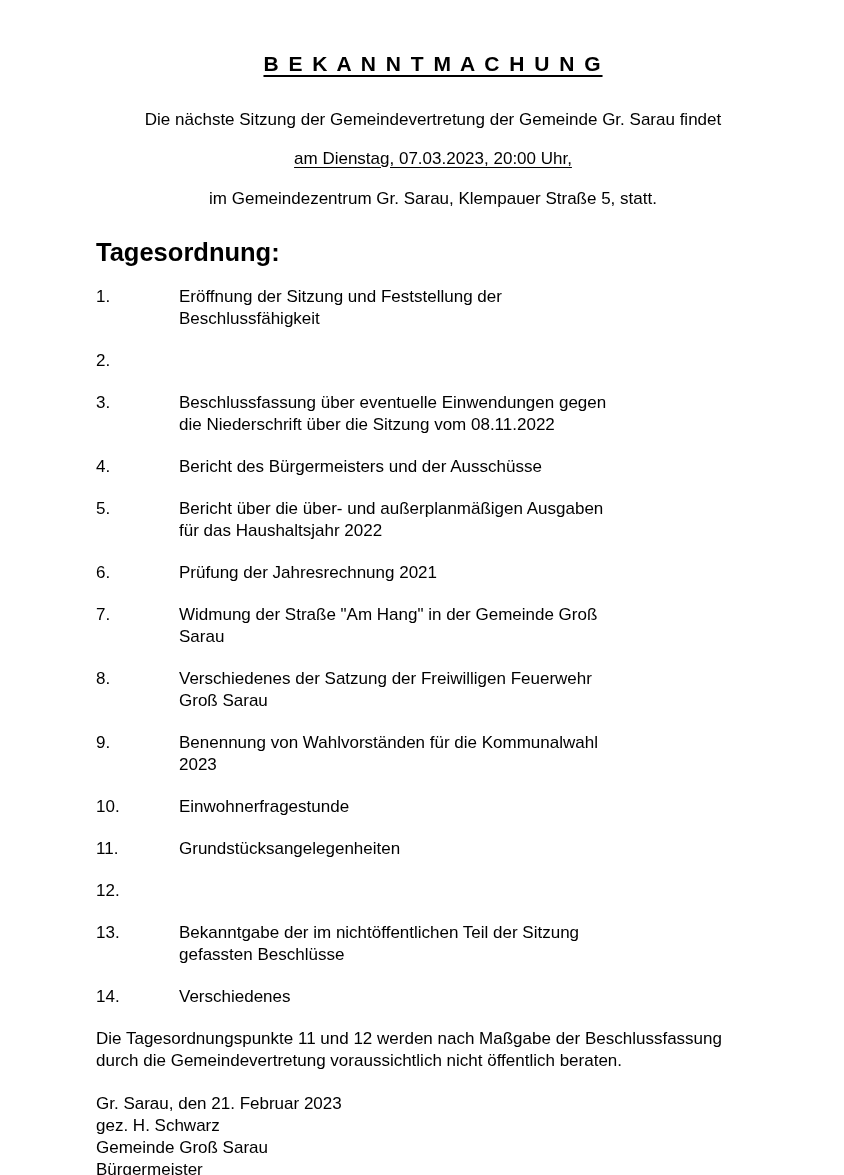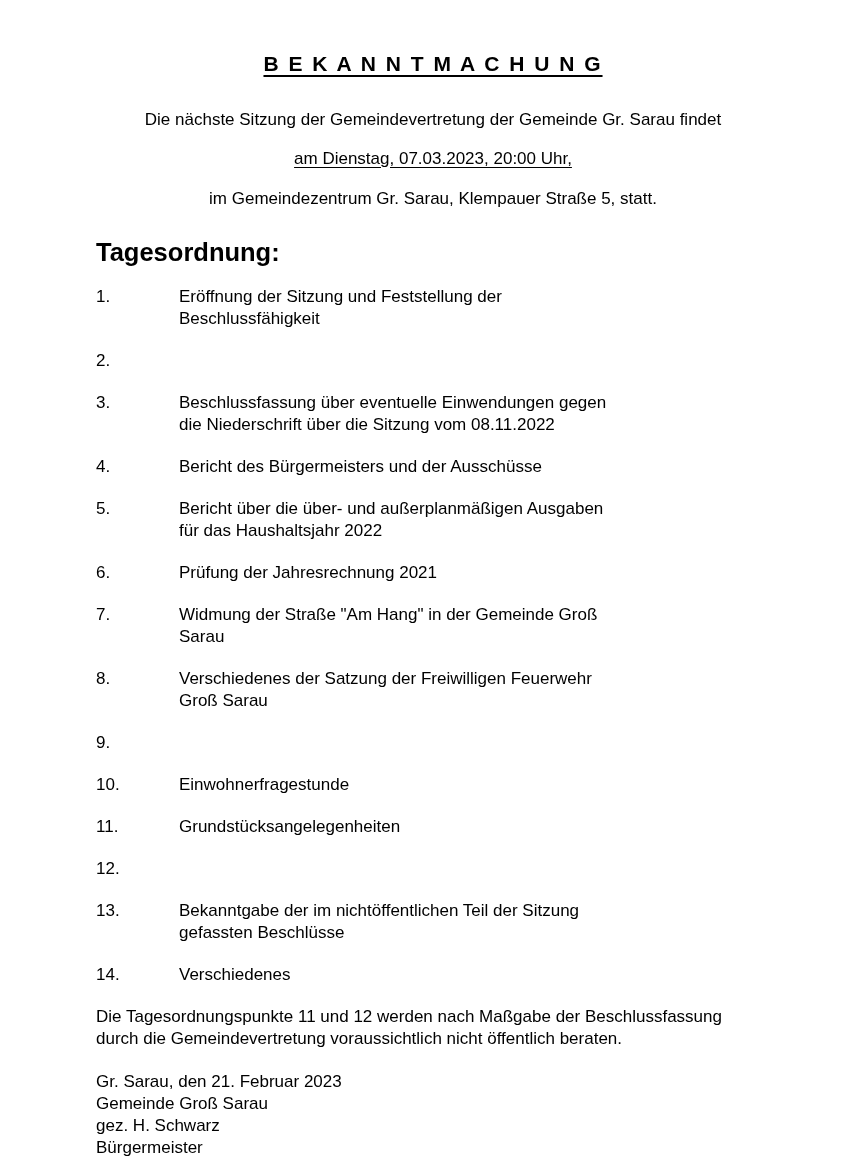--- a/index.html
+++ b/index.html
@@ -121,20 +121,22 @@
   </li>
 
   <li class="agenda-row">
     <span class="agenda-num">8.</span>
     <span class="agenda-text">Verschiedenes der Satzung der Freiwilligen Feuerwehr
 Groß Sarau</span>
   </li>
 
   <li class="agenda-row">
     <span class="agenda-num">9.</span>
+    <span class="agenda-text">Benennung von Wahlvorständen für die Kommunalwahl
+2023</span>
   </li>
 
   <li class="agenda-row">
     <span class="agenda-num">10.</span>
     <span class="agenda-text">Einwohnerfragestunde</span>
   </li>
 
   <li class="agenda-row">
     <span class="agenda-num">11.</span>
     <span class="agenda-text">Grundstücksangelegenheiten</span>
@@ -154,18 +156,18 @@
     <span class="agenda-num">14.</span>
     <span class="agenda-text">Verschiedenes</span>
   </li>
 </ol>
 
   <p class="note">Die Tagesordnungspunkte 11 und 12 werden nach Maßgabe der Beschlussfassung
 durch die Gemeindevertretung voraussichtlich nicht öffentlich beraten.</p>
 
   <div class="signature">
     <div>Gr. Sarau, den 21. Februar 2023</div>
+    <div>gez. H. Schwarz</div>
     <div>Gemeinde Groß Sarau</div>
-    <div>gez. H. Schwarz</div>
     <div>Bürgermeister</div>
   </div>
 
 </div>
 
 </body></html>

